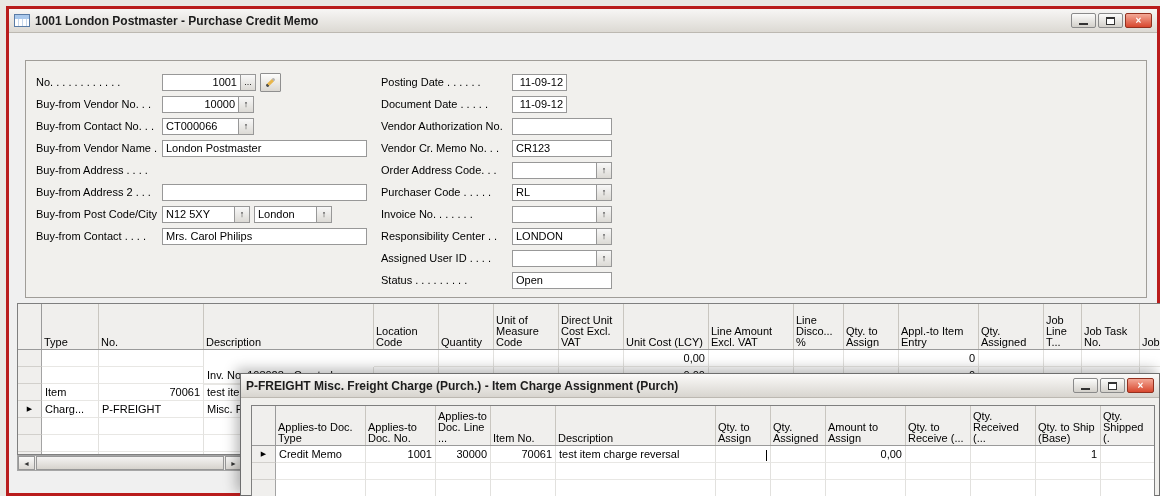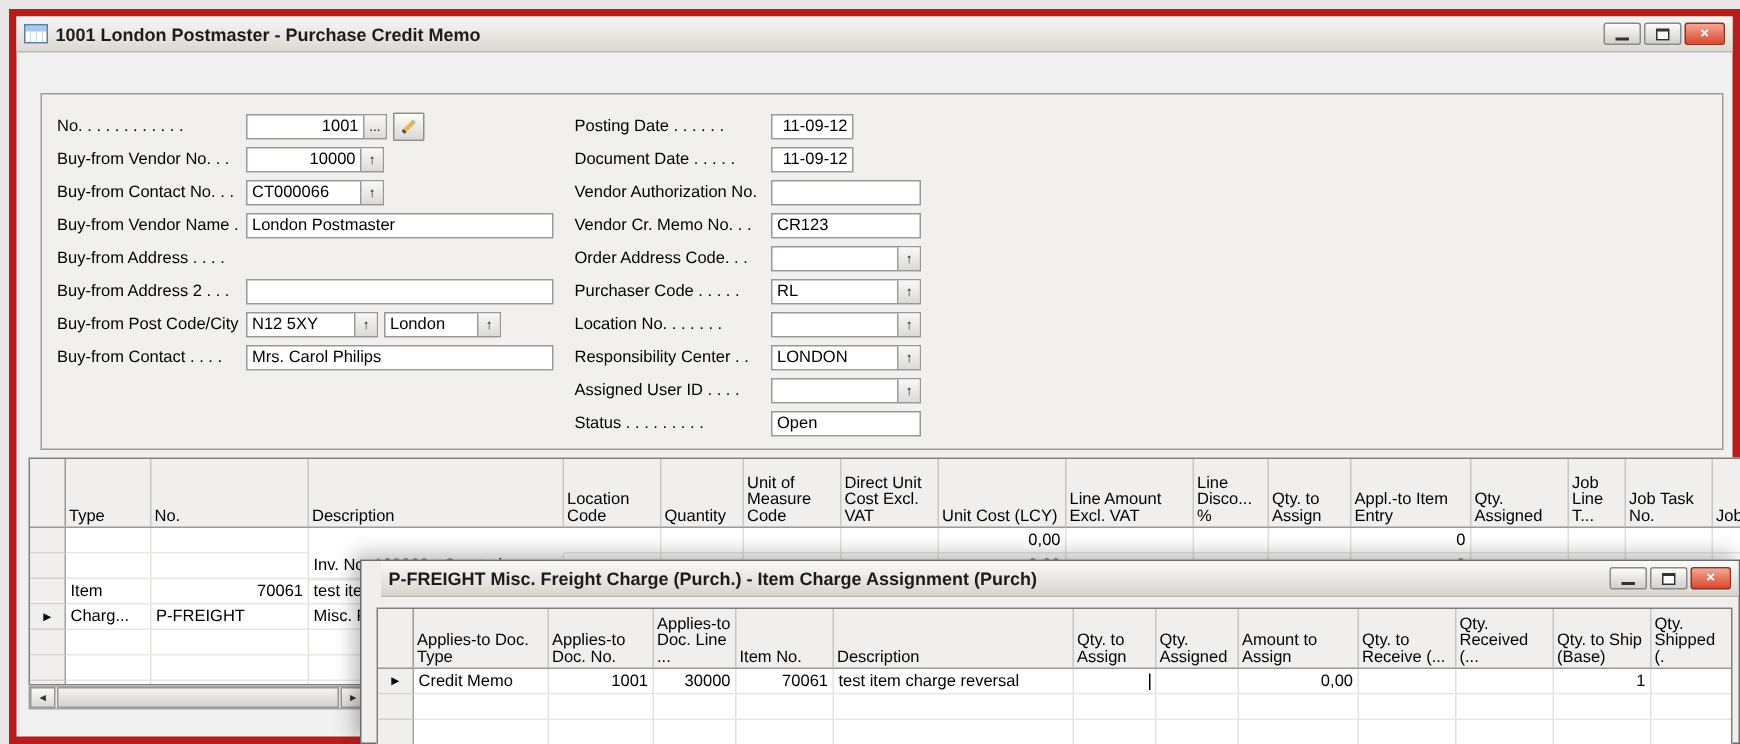--- a/index.html
+++ b/index.html
@@ -1,21 +1,21 @@
 <!DOCTYPE html>
 <html><head>
 <meta charset="utf-8">
 <style>
   * { margin:0; padding:0; box-sizing:border-box; }
   html,body { width:1160px; height:496px; }
   body { font-family:"Liberation Sans","DejaVu Sans",sans-serif; font-size:11px; color:#000; background:#e9e7e3; }
   .screen { position:relative; width:1160px; height:496px; overflow:hidden; background:#e9e7e3; }
 
   
-  .main-window { position:absolute; left:6px; top:6px; width:1154px; height:490px; background:#f0f0f0; border:5px solid #b91c1c; }
+  .main-window { position:absolute; left:6px; top:6px; width:1154px; height:490px; background:#f0f0f0; border:3px solid #b91c1c; }
   .titlebar { position:absolute; left:0; top:0; right:0; height:24px; background:linear-gradient(#f7f6f5,#dcd9d3); border-bottom:1px solid #bcb8b1; display:flex; align-items:center; padding:0 5px; gap:5px; }
   .title-text { font-size:12px; font-weight:bold; color:#1c1c1c; white-space:nowrap; overflow:hidden; flex:1; }
   .win-controls { display:flex; gap:2px; margin-left:auto; }
   .winbtn { width:25px; height:15px; border:1px solid #8a8a8a; border-radius:2px; background:linear-gradient(#fcfcfb,#d3d0ca); display:flex; align-items:center; justify-content:center; cursor:default; }
   .winbtn.close { width:27px; background:linear-gradient(#f3a896,#d8472e); border-color:#93301f; color:#fff; font-weight:bold; font-size:10px; line-height:1; }
   .glyph-min { display:block; width:9px; height:2px; background:#333; margin-top:7px; }
   .glyph-max { display:block; width:9px; height:8px; border:1px solid #333; border-top-width:2px; background:#fff; }
 
   
   .tabstrip { position:absolute; left:16px; top:30px; height:22px; display:flex; align-items:flex-end; z-index:2; }
@@ -53,21 +53,21 @@
   .caret { display:inline-block; width:1px; height:11px; background:#000; vertical-align:middle; }
   .main-grid { left:8px; top:294px; width:1146px; height:152px; }
 
   
   .hscroll { position:absolute; left:8px; top:446px; width:226px; height:16px; background:#eceae7; border:1px solid #a6a6a6; display:flex; align-items:stretch; }
   .scroll-btn { width:17px; flex:none; background:linear-gradient(#fafaf9,#dbd8d3); border:1px solid #979797; display:flex; align-items:center; justify-content:center; font-size:7px; color:#333; }
   .scroll-thumb { flex:1; margin:0 1px; background:linear-gradient(#f4f3f2,#d6d3cd); border:1px solid #979797; }
 
   
   .dialog { position:absolute; left:240px; top:373px; width:920px; height:123px; background:#f0efec; border:1px solid #6e6e6e; box-shadow:-4px -4px 12px rgba(0,0,0,0.28); }
-  .dialog .titlebar { background:linear-gradient(#fbfaf9,#d8d5cf);margin-left:13px; }
+  .dialog .titlebar { background:linear-gradient(#fbfaf9,#d8d5cf); }
   .dialog-gridbox { left:10px; top:31px; width:904px; height:92px; }
 </style>
 </head>
 <body>
 
 <div class="screen">
 
   <div class="main-window">
     <div class="titlebar">
       <span class="win-icon" style="width:16px;height:13px;flex:none;border:1px solid #5a7ca6;background:linear-gradient(#a9c8ec 0 0) top/100% 4px no-repeat, repeating-linear-gradient(90deg,#ffffff 0 3px,#c6d7ec 3px 4px), #fff;"></span>
@@ -179,21 +179,21 @@
             </div>
           </div>
           <div class="field-row">
             <div class="field-label">Purchaser Code . . . . .</div>
             <div class="field-box" style="width: 100px;">
               <span class="field-value">RL</span>
               <span class="inbtn">↑</span>
             </div>
           </div>
           <div class="field-row">
-            <div class="field-label">Location No. . . . . . .</div>
+            <div class="field-label">Invoice No. . . . . . .</div>
             <div class="field-box" style="width: 100px;">
               <span class="field-value"></span>
               <span class="inbtn">↑</span>
             </div>
           </div>
           <div class="field-row">
             <div class="field-label">Responsibility Center . .</div>
             <div class="field-box" style="width: 100px;">
               <span class="field-value">LONDON</span>
               <span class="inbtn">↑</span>

